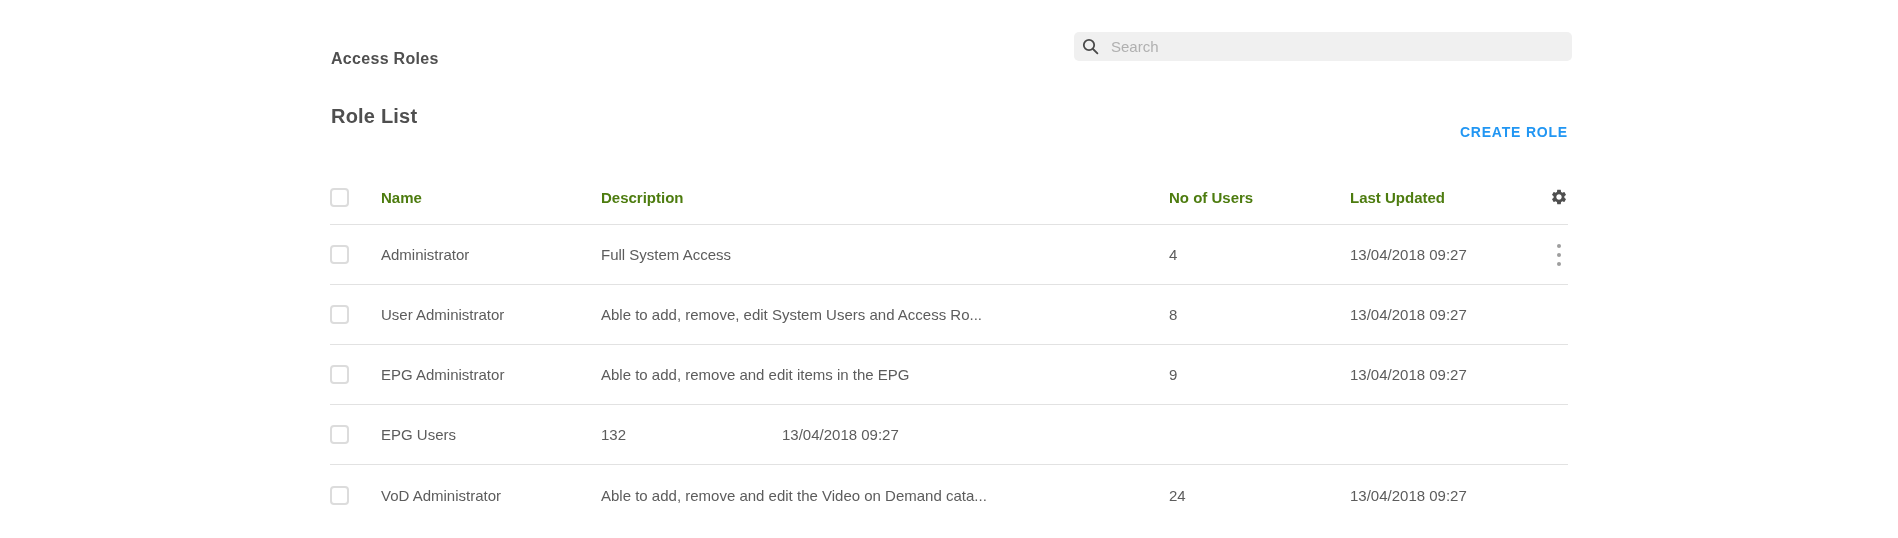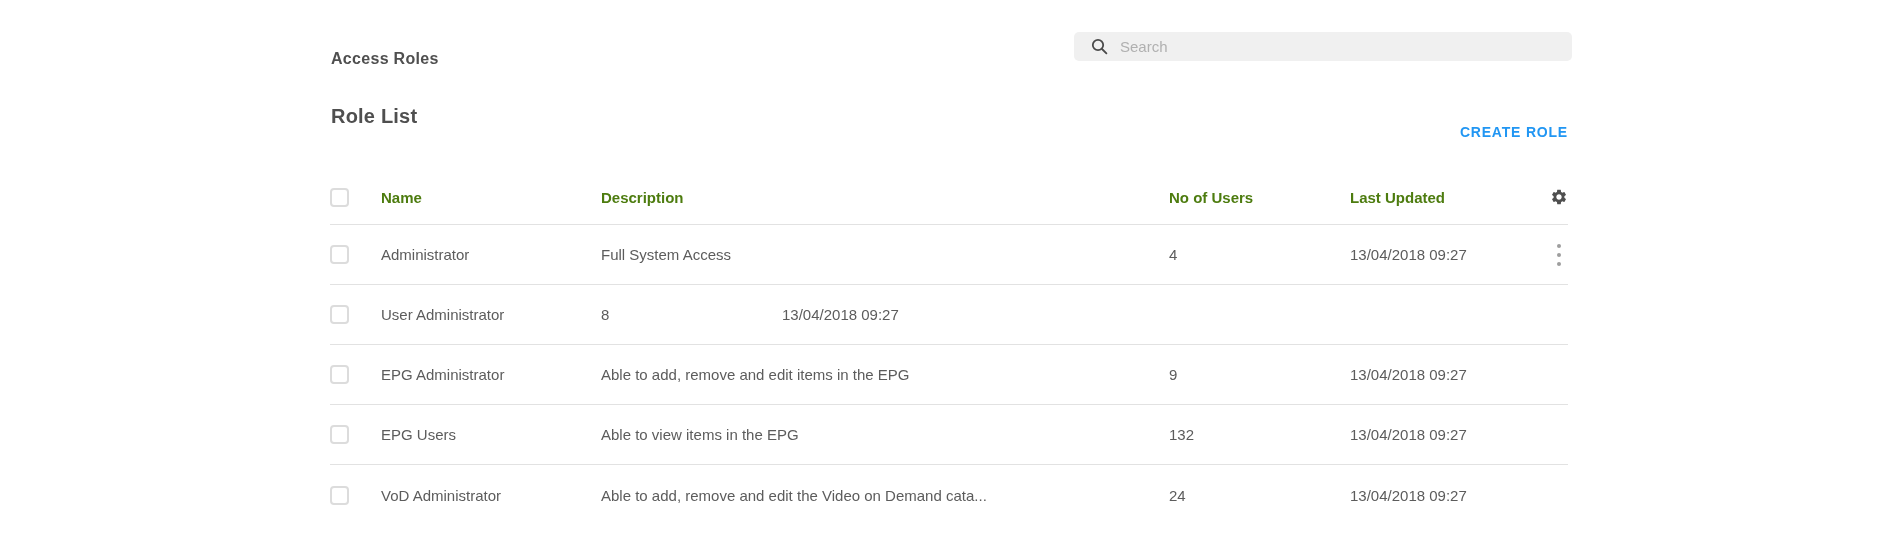--- a/index.html
+++ b/index.html
@@ -16,21 +16,21 @@
   .container{position:absolute;left:330px;top:0;width:1238px;height:538px;}
 
   .page-title{
     position:absolute;left:1px;top:33px;font-size:16px;line-height:30px;
     font-weight:700;color:var(--heading);letter-spacing:.3px;
   }
 
   .search-box{
     position:absolute;right:-4px;top:32px;width:498px;height:29px;
     background:var(--search-bg);border-radius:5px;display:flex;align-items:center;
-    padding:0 17px;
+    padding:0 8px;
   }
   .search-box .icon{display:flex;align-items:center;color:#4a4a4a;flex:0 0 auto;}
   .search-input{
     flex:1;margin-left:10px;border:none;background:transparent;outline:none;
     font-family:"Liberation Sans", sans-serif;font-size:15px;color:var(--text);
   }
   .search-input::placeholder{color:var(--placeholder);}
 
   .section-label{
     position:absolute;left:1px;top:107px;font-size:20px;line-height:18px;
@@ -121,20 +121,21 @@
               <span></span>
               <span></span>
             </span>
     </div>
   </div>
         <div class="trow">
     <div class="c-check">
       <div class="checkbox"></div>
     </div>
     <div class="c-name">User Administrator</div>
+    <div class="c-desc">Able to add, remove, edit System Users and Access Ro...</div>
     <div class="c-users">8</div>
     <div class="c-updated">13/04/2018 09:27</div>
     <div class="c-actions">
       <span class="kebab" style="visibility: hidden;">
               <span></span>
               <span></span>
               <span></span>
             </span>
     </div>
   </div>
@@ -152,21 +153,20 @@
               <span></span>
               <span></span>
             </span>
     </div>
   </div>
         <div class="trow">
     <div class="c-check">
       <div class="checkbox"></div>
     </div>
     <div class="c-name">EPG Users</div>
-    <div class="c-desc">Able to view items in the EPG</div>
     <div class="c-users">132</div>
     <div class="c-updated">13/04/2018 09:27</div>
     <div class="c-actions">
       <span class="kebab" style="visibility: hidden;">
               <span></span>
               <span></span>
               <span></span>
             </span>
     </div>
   </div>

